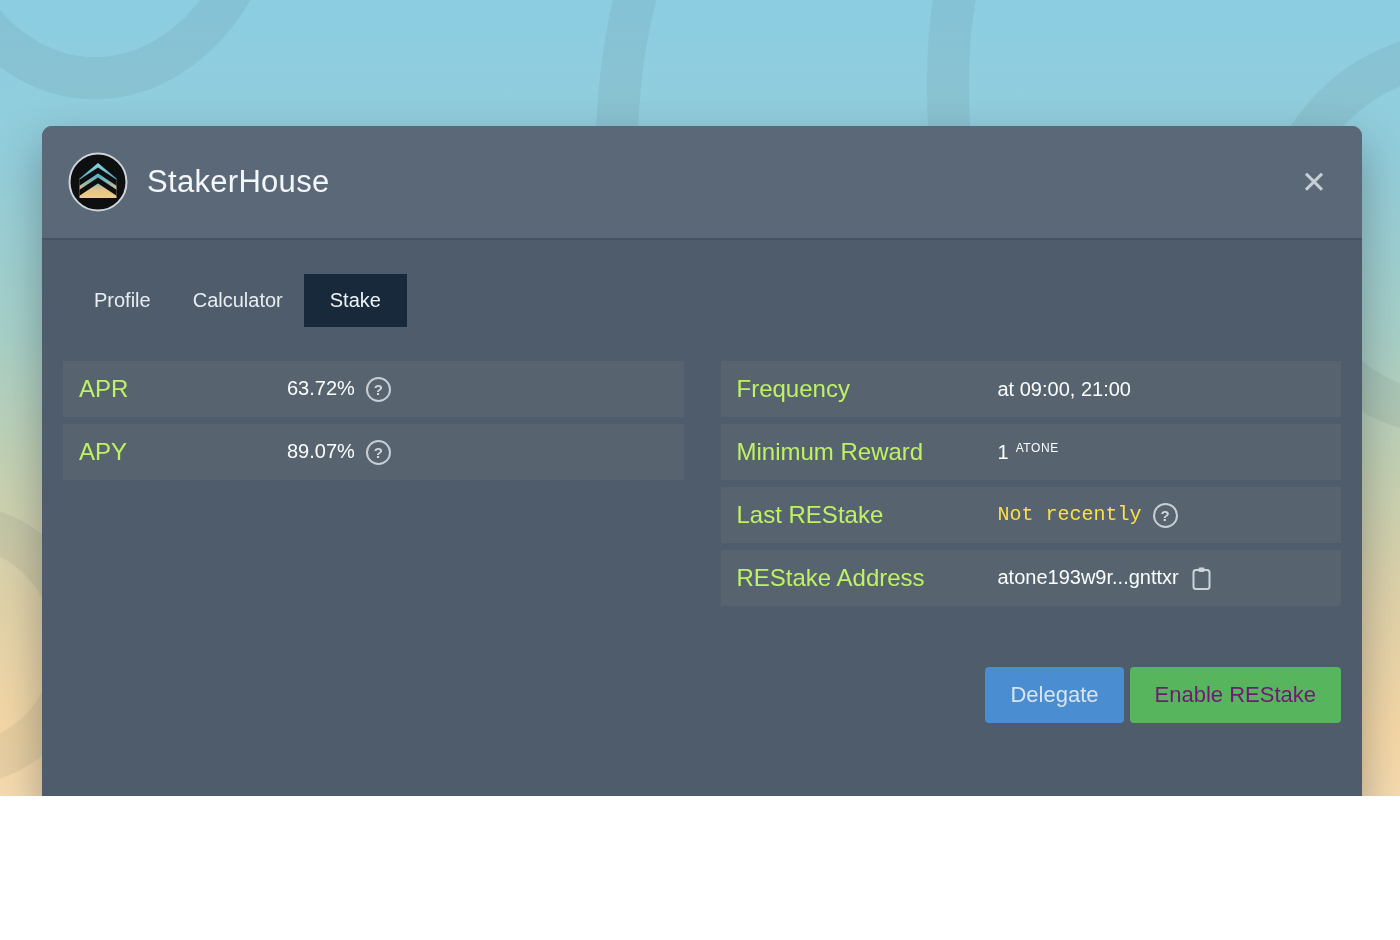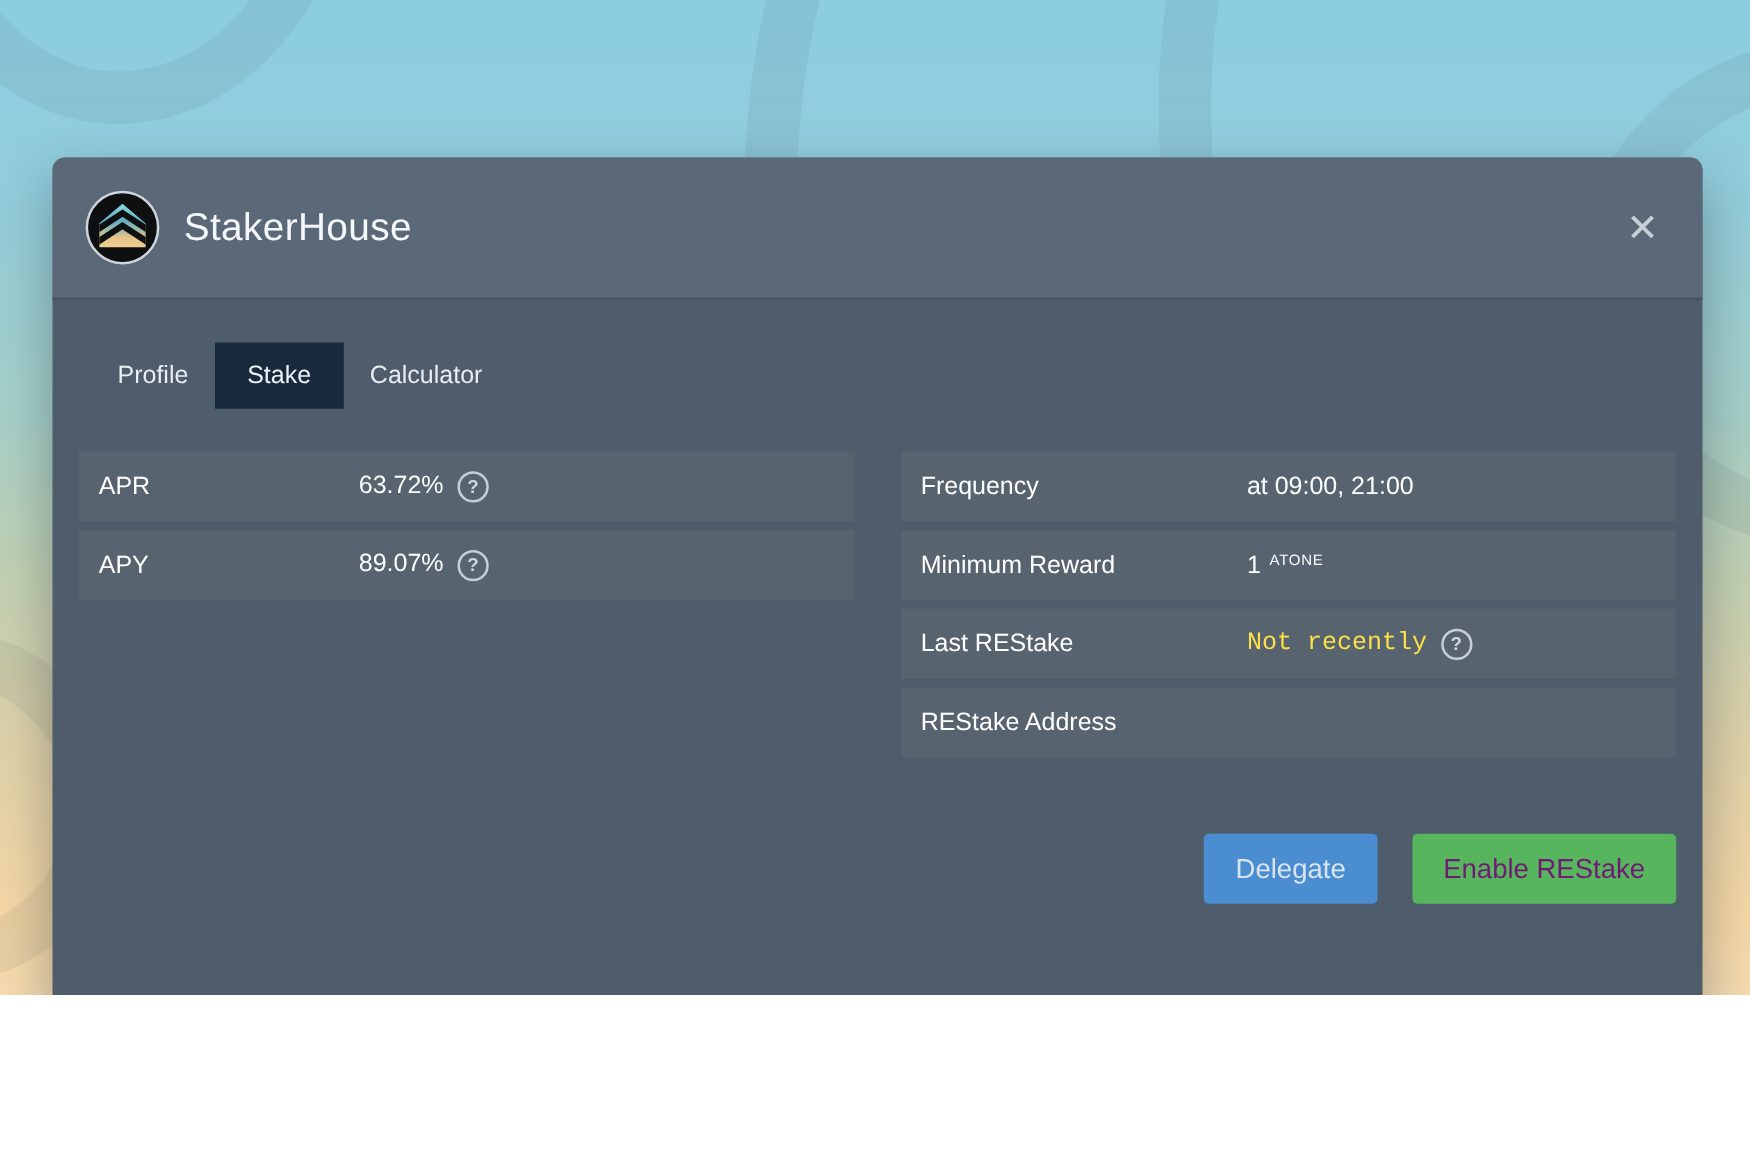--- a/index.html
+++ b/index.html
@@ -23,36 +23,36 @@
 
   .tabs { display:flex; margin-left:10px; }
   .tab { padding:15px 21px; font-size:20px; color:#e8edf1; cursor:pointer; }
   .tab.active { background:#17293a; color:#eef2f5; padding:15px 26px; }
 
   .content { display:flex; gap:37px; margin-top:34px; align-items:flex-start; }
   .table { flex:1; }
   .row { background:#57646f; height:56px; display:flex; align-items:center;
     margin-bottom:7px; padding:0 16px; }
   .row:last-child { margin-bottom:0; }
-  .row-label { font-size:20px; color:#ffffff; flex:0 0 auto; }
+  .row-label { font-size:24px; color:#bef264; flex:0 0 auto; }
   .table-stats .row-label { width:208px; }
   .table-restake .row-label { width:261px; }
   .row-value { font-size:20px; color:#fbfdfe; display:flex; align-items:flex-start; }
   .danger { color:#fde047;font-family:Liberation Mono, monospace; }
   .unit { font-size:12px; letter-spacing:.6px; margin-left:7px; }
 
   .help-icon { width:25px; height:25px; border:2px solid #c7ced5; border-radius:50%;
     display:flex; align-items:center; justify-content:center; font-size:15px;
     font-weight:bold; color:#cfd6dc; margin-left:11px; flex:0 0 auto; cursor:pointer; }
   .check-icon { width:26px; height:26px; border:2px solid #5dba63; border-radius:50%;
     display:flex; align-items:center; justify-content:center; font-size:15px;
     font-weight:bold; color:#5dba63; flex:0 0 auto; }
   .copy-icon { margin-left:12px; display:flex; align-items:center; cursor:pointer; }
 
-  .footer { display:flex; justify-content:flex-end; gap:28px; margin-top:61px; }
+  .footer { display:flex; justify-content:flex-end; gap:6px; margin-top:61px; }
   .btn { height:56px; padding:0 25px; font-size:22px; border:none; border-radius:4px;
     cursor:pointer; font-family:inherit; }
   .btn-delegate { background:#4a8dd0; color:#d9e4ef; }
   .btn-enable { background:#57b55e; color:#701a75; }
 </style>
 </head>
 <body>
 
 <div class="stage">
   <svg class="waves" width="1400" height="940" viewBox="0 0 1400 940">
@@ -95,22 +95,22 @@
         </svg>
       </div>
       <div class="app-title">StakerHouse</div>
       <div class="close-btn">✕</div>
     </div>
 
     <div class="modal-body">
 
       <div class="tabs">
         <div class="tab">Profile</div>
+        <div class="tab">Calculator</div>
         <div class="tab active">Stake</div>
-        <div class="tab">Calculator</div>
       </div>
 
       <div class="content">
 
         <div class="table table-stats">
           <div class="row">
             <div class="row-label">APR</div>
             <div class="row-value">
               <span>63.72%</span>
               <span class="help-icon">?</span>
@@ -139,20 +139,29 @@
           </div>
           <div class="row">
             <div class="row-label">Last REStake</div>
             <div class="row-value">
               <span class="danger">Not recently</span>
               <span class="help-icon">?</span>
             </div>
           </div>
           <div class="row">
             <div class="row-label">REStake Address</div>
+            <div class="row-value">
+              <span>atone193w9r...gnttxr</span>
+              <span class="copy-icon">
+                <svg width="21" height="25" viewBox="0 0 21 25" fill="none" stroke="#ccd3da" stroke-width="2">
+                  <rect x="2.5" y="4" width="16" height="19" rx="2.5"></rect>
+                  <rect x="7.5" y="1.5" width="6" height="4.5" rx="1.2" fill="#ccd3da" stroke="none"></rect>
+                </svg>
+              </span>
+            </div>
           </div>
         </div>
 
       </div>
 
       <div class="footer">
         <button class="btn btn-delegate">Delegate</button>
         <button class="btn btn-enable">Enable REStake</button>
       </div>
 

